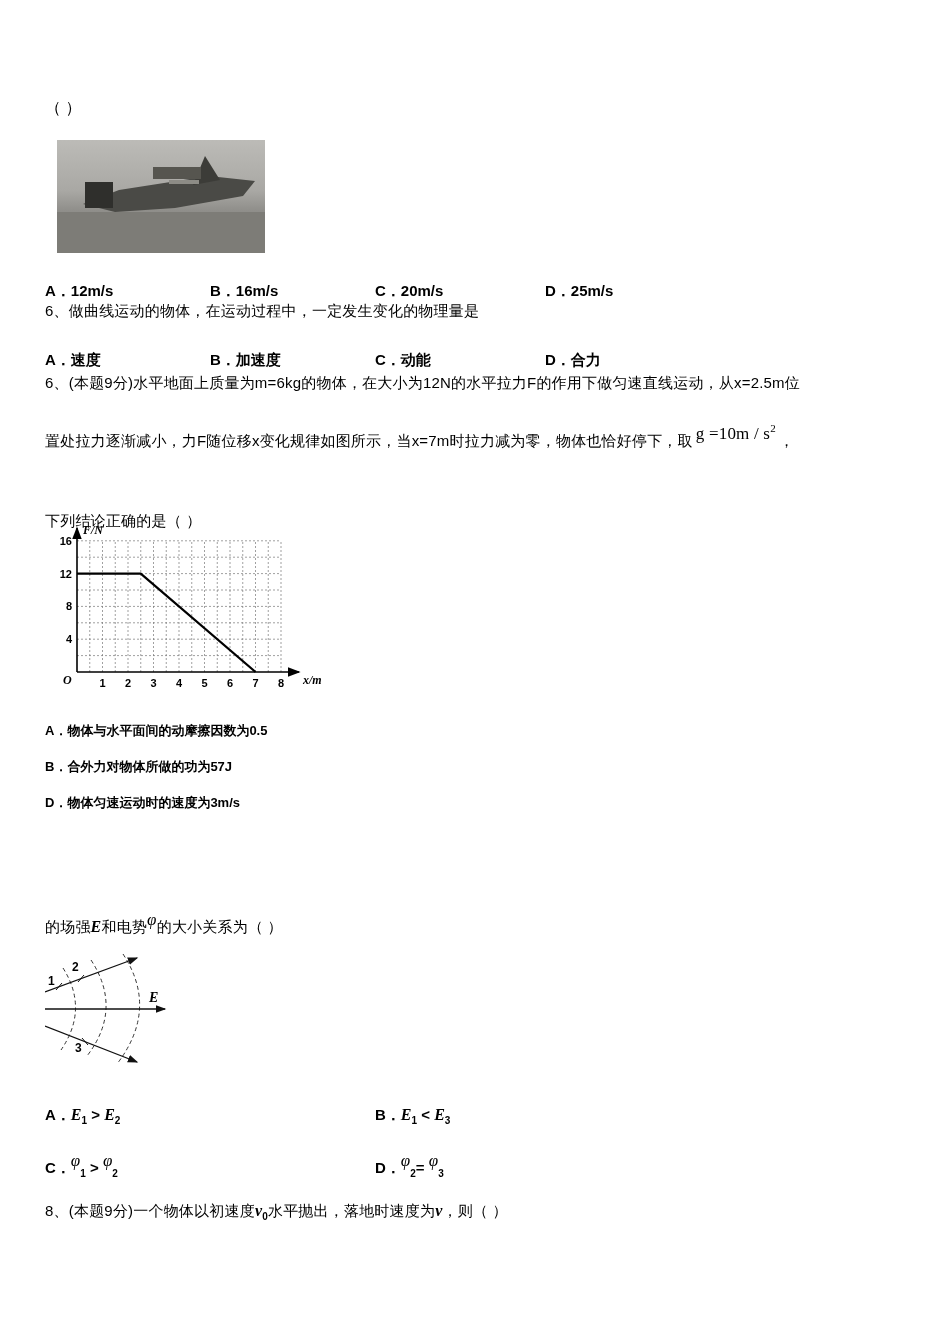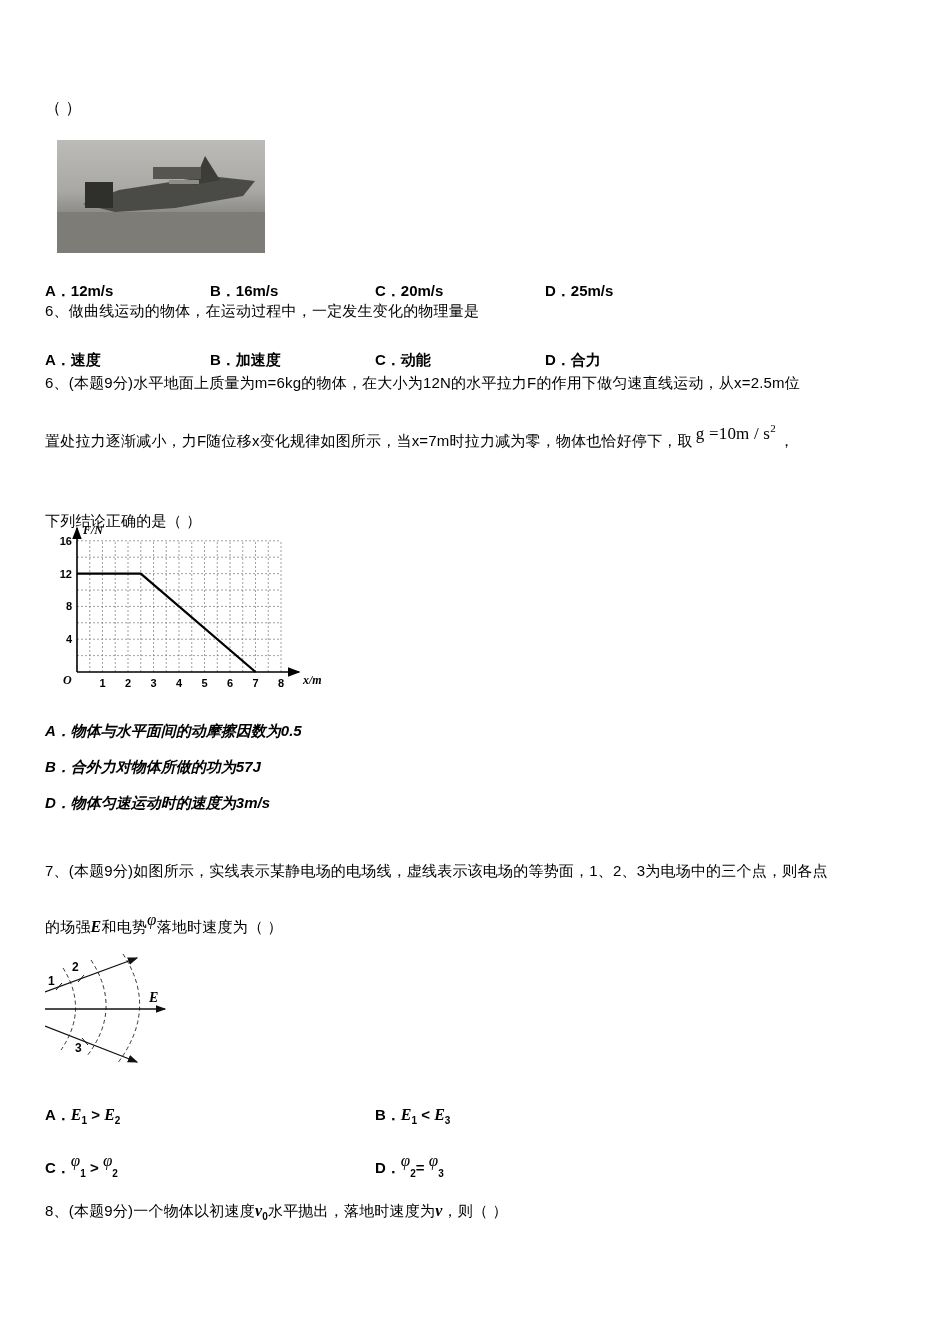--- a/index.html
+++ b/index.html
@@ -5,21 +5,21 @@
   *{margin:0;padding:0;box-sizing:border-box;}
   body{background:#e9e9e9;font-family:"Liberation Sans","DejaVu Sans",sans-serif;color:#000;}
   .page{position:relative;width:950px;height:1344px;background:#ffffff;overflow:hidden;margin:0;}
   .abs{position:absolute;left:45px;white-space:nowrap;}
   .stem{font-size:15px;font-weight:400;letter-spacing:0.2px;}
   .bracket{font-size:16px;}
   .opt-row{height:22px;}
   .opt{position:absolute;top:0;font-size:15px;font-weight:700;margin-top:12px;}
   .c0{left:0}.c1{left:165px}.c2{left:330px}.c3{left:500px}
   .ol{font-weight:700;}
-  .q6opt{font-size:15px;font-weight:700;line-height:36px;font-style:italic;}
+  .q6opt{font-size:13px;font-weight:700;line-height:36px;}
   .formula{font-family:"Liberation Serif","DejaVu Serif",serif;font-size:17px;position:relative;top:-7px;font-weight:400;padding:0 3px;}
   .formula sup{font-size:11px;}
   .var{font-family:"Liberation Serif","DejaVu Serif",serif;font-style:italic;font-weight:700;font-size:16px;}
   .vs{font-size:10px;font-weight:700;}
   .phi{position:relative;top:-7px;display:inline-block;font-weight:400;font-size:17px;}
   .photo-box{width:208px;height:113px;left:57px;}
   
   .tick{font-size:11px;font-weight:700;font-family:"Liberation Sans","DejaVu Sans",sans-serif;fill:#000;}
   .axis-label{font-size:12px;font-weight:700;font-style:italic;font-family:"Liberation Serif","DejaVu Serif",serif;fill:#000;}
   .gridp{stroke:#777;stroke-width:0.7;stroke-dasharray:2 2;fill:none;}
@@ -125,23 +125,22 @@
         <text x="230" y="167" text-anchor="middle" class="tick">8</text>
       </svg>
   </div>
 
   <div class="abs y-q6opts">
     <div class="q6opt"><span class="ol">A．</span><span>物体与水平面间的动摩擦因数为0.5</span></div>
     <div class="q6opt"><span class="ol">B．</span><span>合外力对物体所做的功为57J</span></div>
     <div class="q6opt"><span class="ol">D．</span><span>物体匀速运动时的速度为3m/s</span></div>
   </div>
 
-  <div class="abs stem y-q7l1">7、(本题9分)如图所示，实线表示某静电场的电场线，虚线表示该电场的等势面，1、2、3为电场中的三个点，则各点</div>
   <div class="abs stem y-q7l2">
-    <span>的场强</span><span class="var">E</span><span>和电势</span><span class="var phi">φ</span><span>落地时速度为（    ）</span>
+    <span>的场强</span><span class="var">E</span><span>和电势</span><span class="var phi">φ</span><span>的大小关系为（    ）</span>
   </div>
 
   <div class="abs y-diagram">
     <svg width="180" height="118" viewBox="0 0 180 118">
       <defs>
         <marker id="fdArr" markerWidth="9" markerHeight="8" refX="7" refY="3" orient="auto">
             <path d="M0,0 L8,3 L0,6 Z" fill="#111"></path>
           </marker>
       </defs>
       <path class="farc" d="M 18,16 Q 44,57 16,98"></path>

